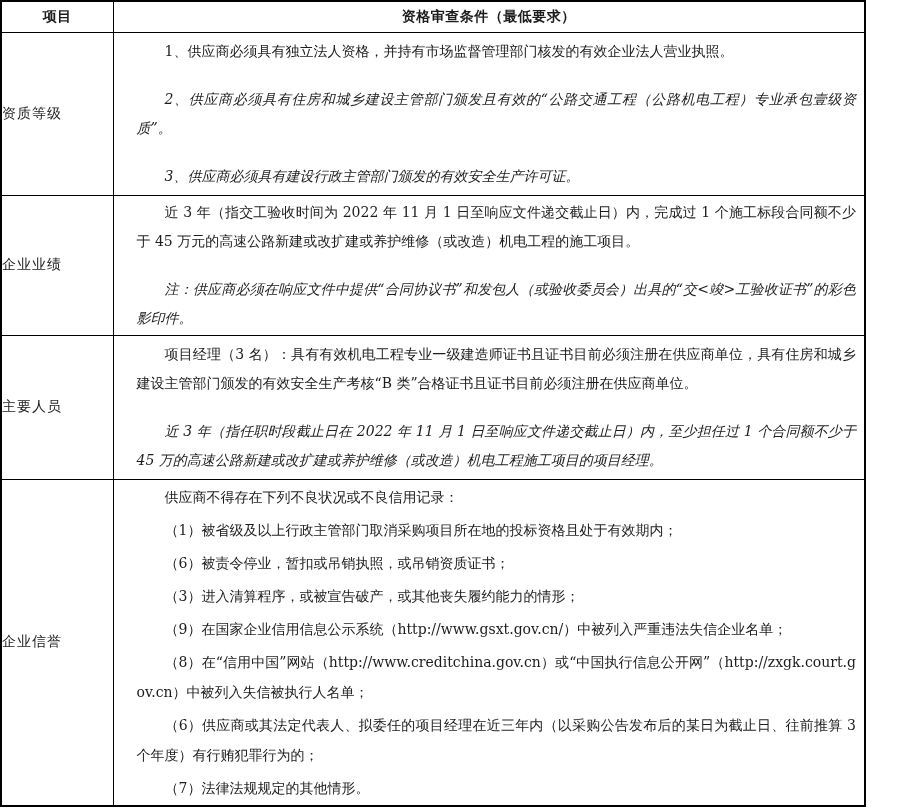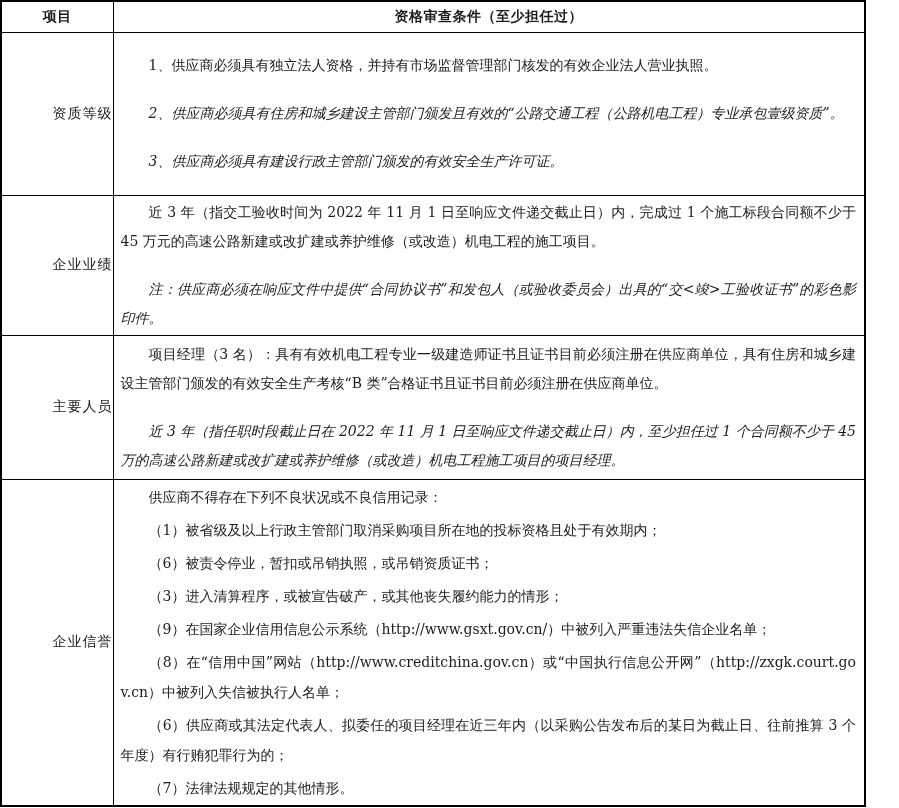--- a/index.html
+++ b/index.html
@@ -31,25 +31,25 @@
     background: #ffffff;
   }
   .doc-table col.c-label { width: 112px; }
   .doc-table thead th {
     height: 31px;
     text-align: center;
     font-weight: bold;
     letter-spacing: 0.5px;
   }
   td.label-cell {
-    text-align: right;
+    text-align: left;
     letter-spacing: 1px;
   }
   td.content-cell {
-    padding: 2px 8px 2px 7px;
+    padding: 2px 8px 2px 23px;
   }
   .content-cell p {
     margin: 0;
     line-height: 29px;
     text-indent: 2em;
     text-align: justify;
     word-break: break-all;
   }
   tr.row-loose .content-cell p + p { margin-top: 19px; font-style: italic; }
   tr.row-tight .content-cell p { line-height: 30px; }
@@ -63,21 +63,21 @@
 <body>
 
 <table class="doc-table">
   <colgroup>
     <col class="c-label">
     <col class="c-criteria">
   </colgroup>
   <thead>
     <tr>
       <th>项目</th>
-      <th>资格审查条件（至少担任过）</th>
+      <th>资格审查条件（最低要求）</th>
     </tr>
   </thead>
   <tbody>
     <tr class="row-loose row-1">
       <td class="label-cell">资质等级</td>
       <td class="content-cell">
         <p>1、供应商必须具有独立法人资格，并持有市场监督管理部门核发的有效企业法人营业执照。</p>
         <p>2、供应商必须具有住房和城乡建设主管部门颁发且有效的“公路交通工程（公路机电工程）专业承包壹级资质”。</p>
         <p>3、供应商必须具有建设行政主管部门颁发的有效安全生产许可证。</p>
       </td>

